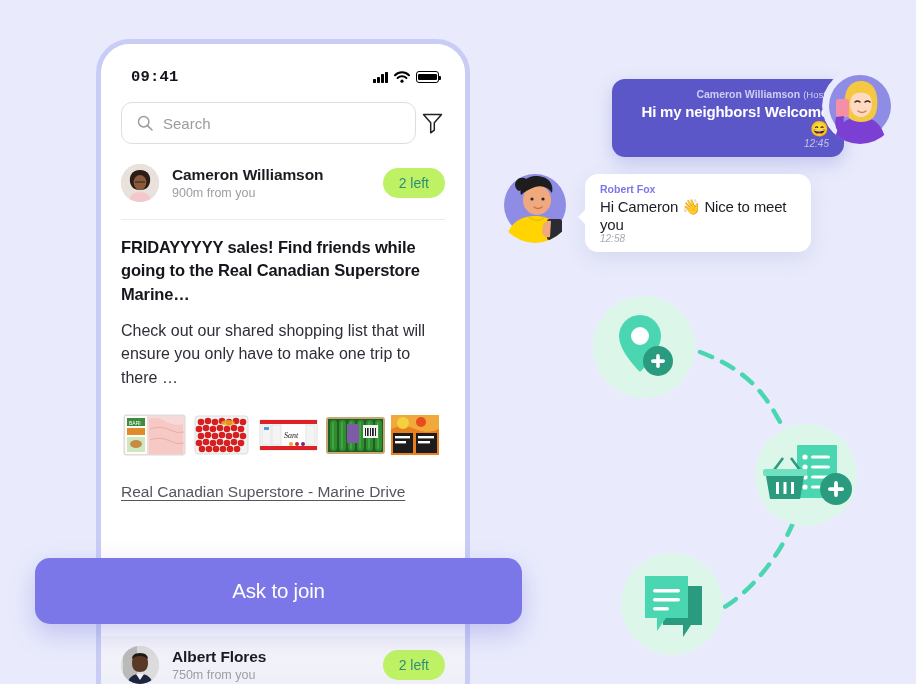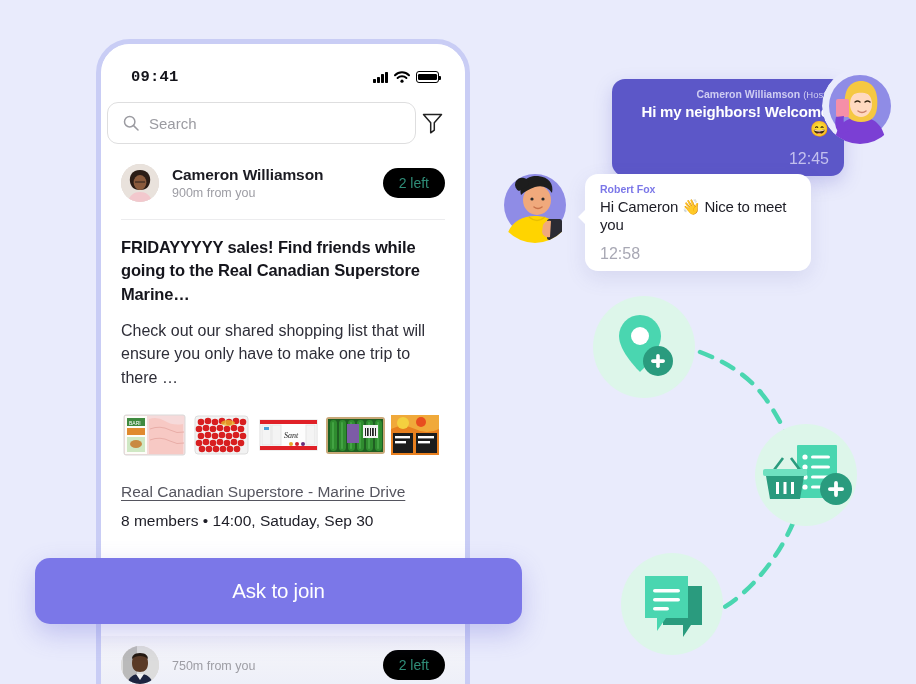--- a/index.html
+++ b/index.html
@@ -36,36 +36,36 @@
   .status-icons{ display:flex; align-items:center; gap:6px; }
   .sig{ display:flex; align-items:flex-end; gap:1.5px; height:11px; }
   .sig i{ display:block; width:2.6px; background:#000; border-radius:.7px; }
   .sig i:nth-child(1){height:4px}.sig i:nth-child(2){height:6px}
   .sig i:nth-child(3){height:8.5px}.sig i:nth-child(4){height:11px}
   .batt{ width:23px; height:11.5px; border:1.3px solid #000; border-radius:3px; padding:1.4px; position:relative; }
   .batt::after{ content:""; position:absolute; right:-3.2px; top:3.4px; width:1.8px; height:4.4px; background:#000; border-radius:0 1px 1px 0; }
   .batt span{ display:block; height:100%; background:#000; border-radius:1.2px; }
 
   
-  .searchrow{ display:flex; align-items:center; gap:3px; padding:6px 20px 0 6px; }
+  .searchrow{ display:flex; align-items:center; gap:3px; padding:6px 20px 0 20px; }
   .searchbox{
     flex:1; height:42px; border:1.4px solid #dededf; border-radius:11px;
     display:flex; align-items:center; gap:10px; padding:0 15px; background:#fff;
   }
   .searchbox .ph{ font-size:15px; color:#9b9ba1; }
   .filter-btn{ width:26px; height:26px; display:flex; align-items:center; justify-content:center; }
 
   
   .userrow{ display:flex; align-items:center; gap:13px; padding:20px 20px 17px 20px; }
   .avatar{ width:38px; height:38px; border-radius:50%; overflow:hidden; flex-shrink:0; background:#ded7d2; }
   .uinfo{ flex:1; }
   .uname{ font-size:15.5px; font-weight:bold; color:#1b1b22; letter-spacing:-.1px; }
   .udist{ font-size:12.5px; color:#9d9da4; margin-top:2px; }
   .badge{
-    background:#000000; color:#2f8d78; font-size:14px;
+    background:#bef264; color:#2f8d78; font-size:14px;
     padding:7px 16px; border-radius:16px; white-space:nowrap;
   }
   .divider{ height:1px; background:#ececee; margin:0 20px; }
 
   
   .post{ padding:16px 20px 0 20px; }
   .post-title{ font-size:16.5px; font-weight:bold; color:#15151c; line-height:1.42; letter-spacing:-.15px; }
   .post-body{ font-size:16px; color:#2e2e38; line-height:1.45; margin-top:13px; }
 
   .thumbs{ display:flex; margin-top:20px; overflow:hidden; }
@@ -105,21 +105,21 @@
   .b-recv{ background:#fff; color:#1d1d26; width:226px;
            box-shadow:0 7px 20px rgba(90,90,160,.13); }
   .b-recv::after{ content:""; position:absolute; left:-7px; top:36px;
                   border:7px solid transparent; border-right-color:#fff; border-left:0; }
   .b-name{ font-size:10.5px; font-weight:bold; }
   .b-sent .b-name{ color:#cfcdf2; }
   .b-sent .b-name .host{ font-weight:normal; font-size:9.5px; }
   .b-recv .b-name{ color:#7b77e8; }
   .b-text{ font-size:15px; margin-top:3px; letter-spacing:-.2px; }
   .b-sent .b-text{ font-weight:bold; }
-  .b-time{ font-size:16px; margin-top:12px; }
+  .b-time{ font-size:10px; margin-top:0;font-style:italic; }
   .b-sent .b-time{ color:#c3c0ee; }
   .b-recv .b-time{ color:#a8a8b4; }
   .chat-avatar{ position:absolute; width:76px; height:76px; border-radius:50%; overflow:hidden; }
   #avatar-host{ left:822px; top:68px; }
   #avatar-guest{ left:497px; top:167px; }
   #chat-2-bubble{ position:absolute; left:88px; top:7px; }
 
   
   #illustration{ position:absolute; left:0; top:0; width:916px; height:684px; pointer-events:none; }
 </style>
@@ -350,35 +350,35 @@
             <rect x="27" y="24" width="21" height="20" fill="#1c1c1c"></rect>
             <rect x="6" y="27" width="15" height="2.4" fill="#fff"></rect>
               <rect x="6" y="32" width="11" height="2.4" fill="#fff"></rect>
             <rect x="29" y="27" width="16" height="2.4" fill="#fff"></rect>
               <rect x="29" y="32" width="12" height="2.4" fill="#fff"></rect>
           </svg>
         </div>
       </div>
 
       <a class="storelink">Real Canadian Superstore - Marine Drive</a>
-      <div class="meta">8 members • 14:00, Satuday, Sep 30</div>
     </div>
 
     <div class="bottomrow">
       <div class="avatar">
         <svg viewBox="0 0 38 38" width="38" height="38">
           <rect width="38" height="38" fill="#dcdcdc"></rect>
           <rect x="2" y="0" width="14" height="38" fill="#7a7a7a" opacity=".35"></rect>
           <path d="M19 8 c6 0 8 4 8 9 c0 6 -3 9 -8 9 c-5 0 -8 -3 -8 -9 c0 -5 2 -9 8 -9 z" fill="#5a3a26"></path>
           <path d="M19 7 c6 0 8 3 8 6 c-2 -2 -5 -3 -8 -3 c-3 0 -6 1 -8 3 c0 -3 2 -6 8 -6 z" fill="#231810"></path>
           <path d="M6 38 c2 -7 6 -10 13 -10 c7 0 11 3 13 10 z" fill="#1c2440"></path>
           <path d="M15 28 l4 6 l4 -6 z" fill="#f2f2f2"></path>
         </svg>
       </div>
       <div class="uinfo">
+        <div class="uname">Albert Flores</div>
         <div class="udist">750m from you</div>
       </div>
       <div class="badge">2 left</div>
     </div>
 
   </div>
 </div>
 
 <button id="cta">Ask to join</button>
 

